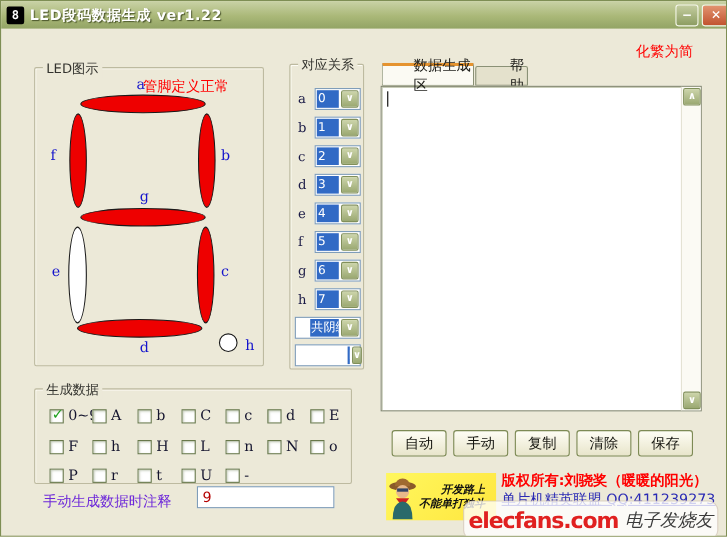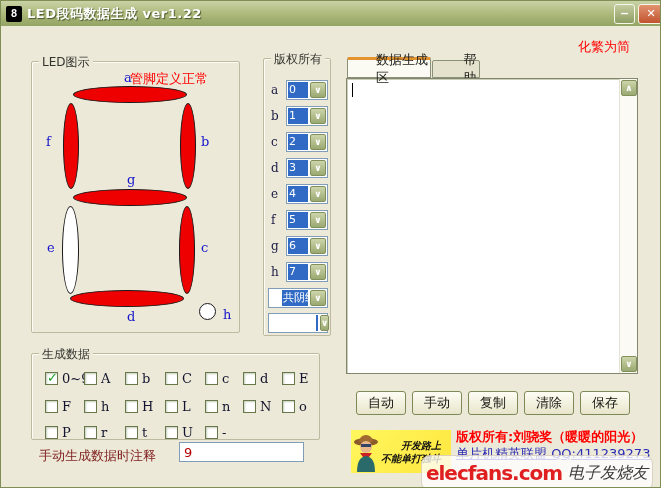--- a/index.html
+++ b/index.html
@@ -65,21 +65,21 @@
     border-radius:3px;font-size:13px;color:#15150f;
     display:flex;align-items:center;justify-content:center;}
   
   .cb{position:absolute;width:13px;height:13px;background:#fff;border:1px solid #68784a;
     box-shadow:inset 1px 1px 2px rgba(90,110,60,.35);}
   .cb.checked::after{content:"✓";position:absolute;left:1px;top:-3px;
     color:#1fa11f;font-weight:bold;font-size:13px;}
   .cb-label{position:absolute;font-size:13px;color:#14142e;
     font-family:"DejaVu Serif","Liberation Serif",serif;}
   
-  .comment-label{position:absolute;left:38px;top:446px;font-size:13px;color:#7f1d1d;}
+  .comment-label{position:absolute;left:38px;top:446px;font-size:13px;color:#6d28d9;}
   .text-input{position:absolute;left:178px;top:441px;width:125px;height:20px;
     border:1px solid #7f9db9;background:#fff;font-size:13px;color:#b40000;
     padding:1px 4px;font-family:inherit;}
   
   .badge{position:absolute;left:350px;top:429px;width:100px;height:43px;
     background:linear-gradient(135deg,#fff75e,#ffe63e);display:flex;align-items:center;overflow:hidden;}
   .badge-text{font-size:10px;font-style:italic;font-weight:bold;color:#111;line-height:13px;white-space:nowrap;}
   .badge-text .l1{padding-left:10px;display:block;text-align:right;}
   .copyright{position:absolute;left:455px;top:427px;color:#ff0000;font-size:13px;font-weight:bold;white-space:nowrap;}
   .alliance{position:absolute;left:455px;top:444px;color:#2a2ab4;font-size:13px;
@@ -128,21 +128,21 @@
     <span class="seg-label" style="left:169px;top:178px;">c</span>
 
     <div class="seg on" style="left:38px;top:228px;width:114px;height:17px;"></div>
     <span class="seg-label" style="left:95px;top:247px;">d</span>
 
     <div class="dp" style="left:167px;top:241px;"></div>
     <span class="seg-label" style="left:191px;top:245px;">h</span>
   </div>
 
   <div class="group" style="left:262px;top:57px;width:68px;height:278px;">
-    <div class="group-label">版权所有</div>
+    <div class="group-label">对应关系</div>
 
     <div class="map-row" style="top:21px;">
       <span class="pin">a</span>
       <div class="combo" style="left:22px;width:42px;">
         <span class="combo-val">0</span>
         <span class="combo-btn">∨</span>
       </div>
     </div>
     <div class="map-row" style="top:47px;">
       <span class="pin">b</span>

